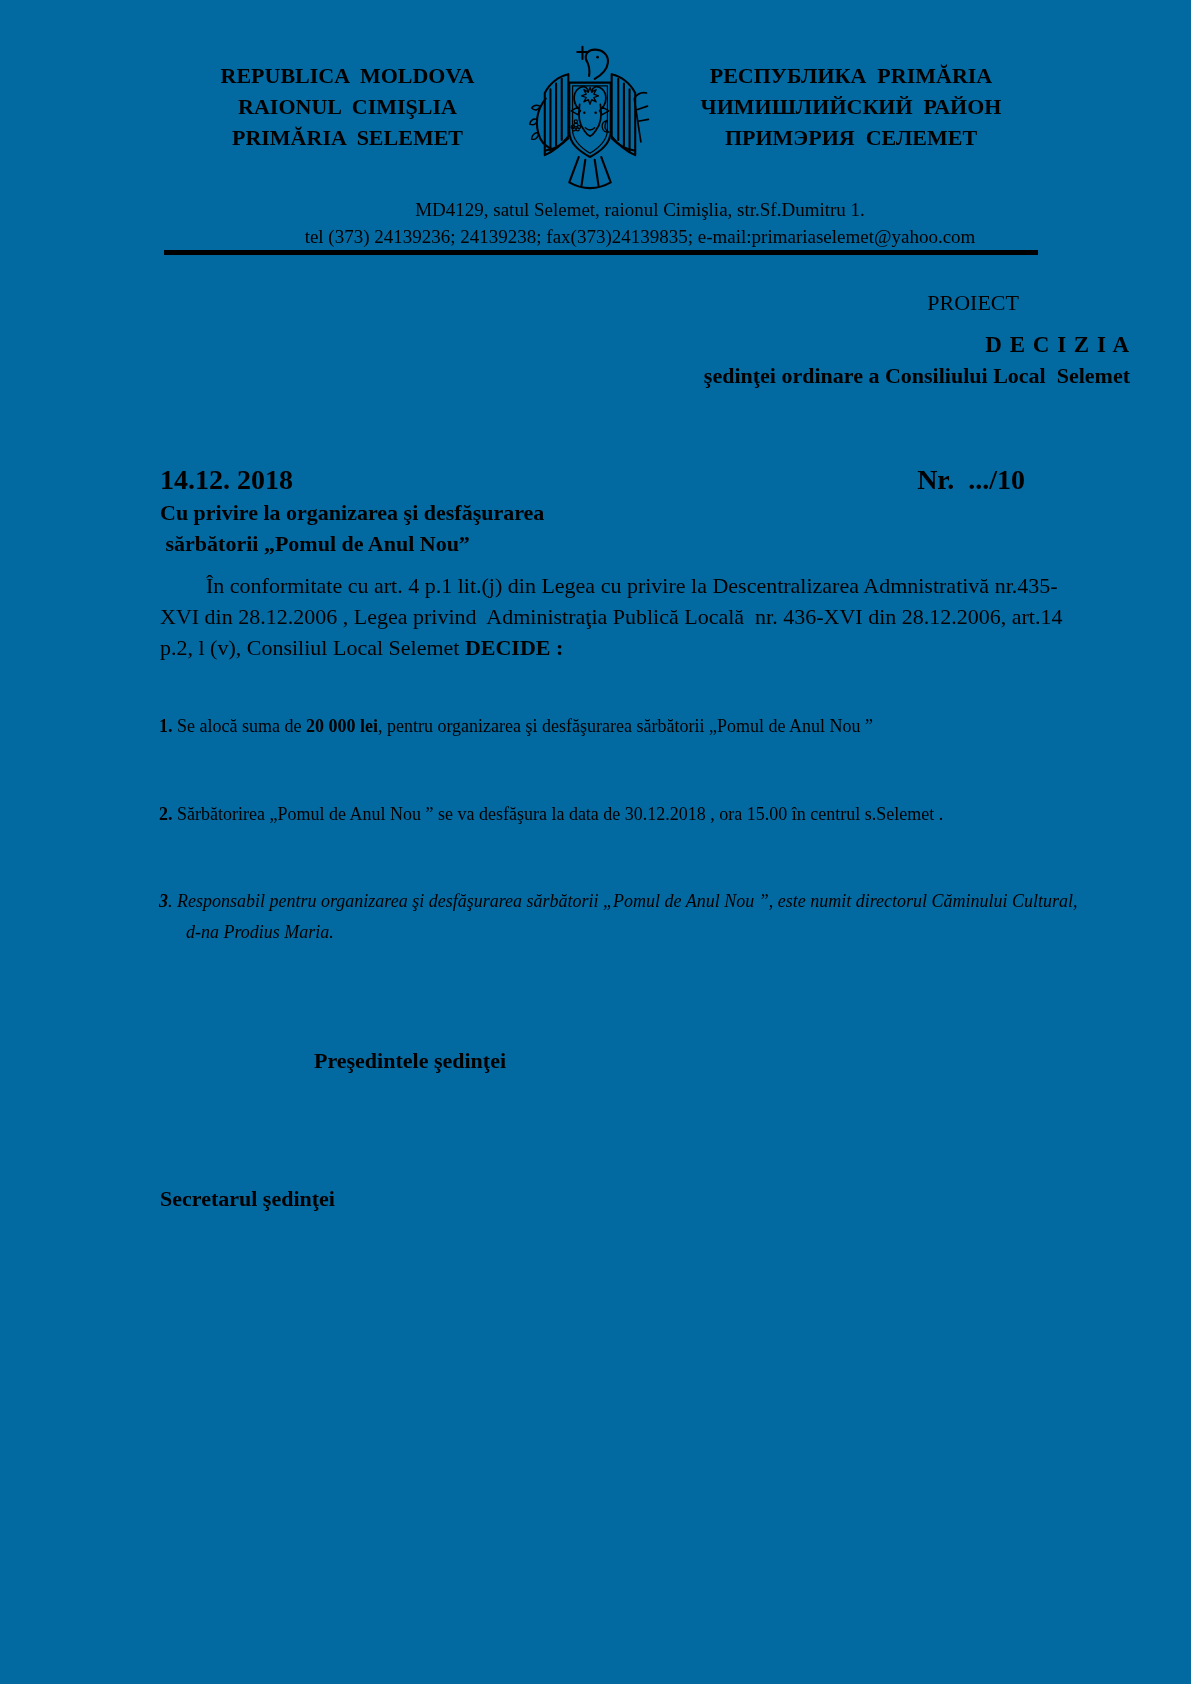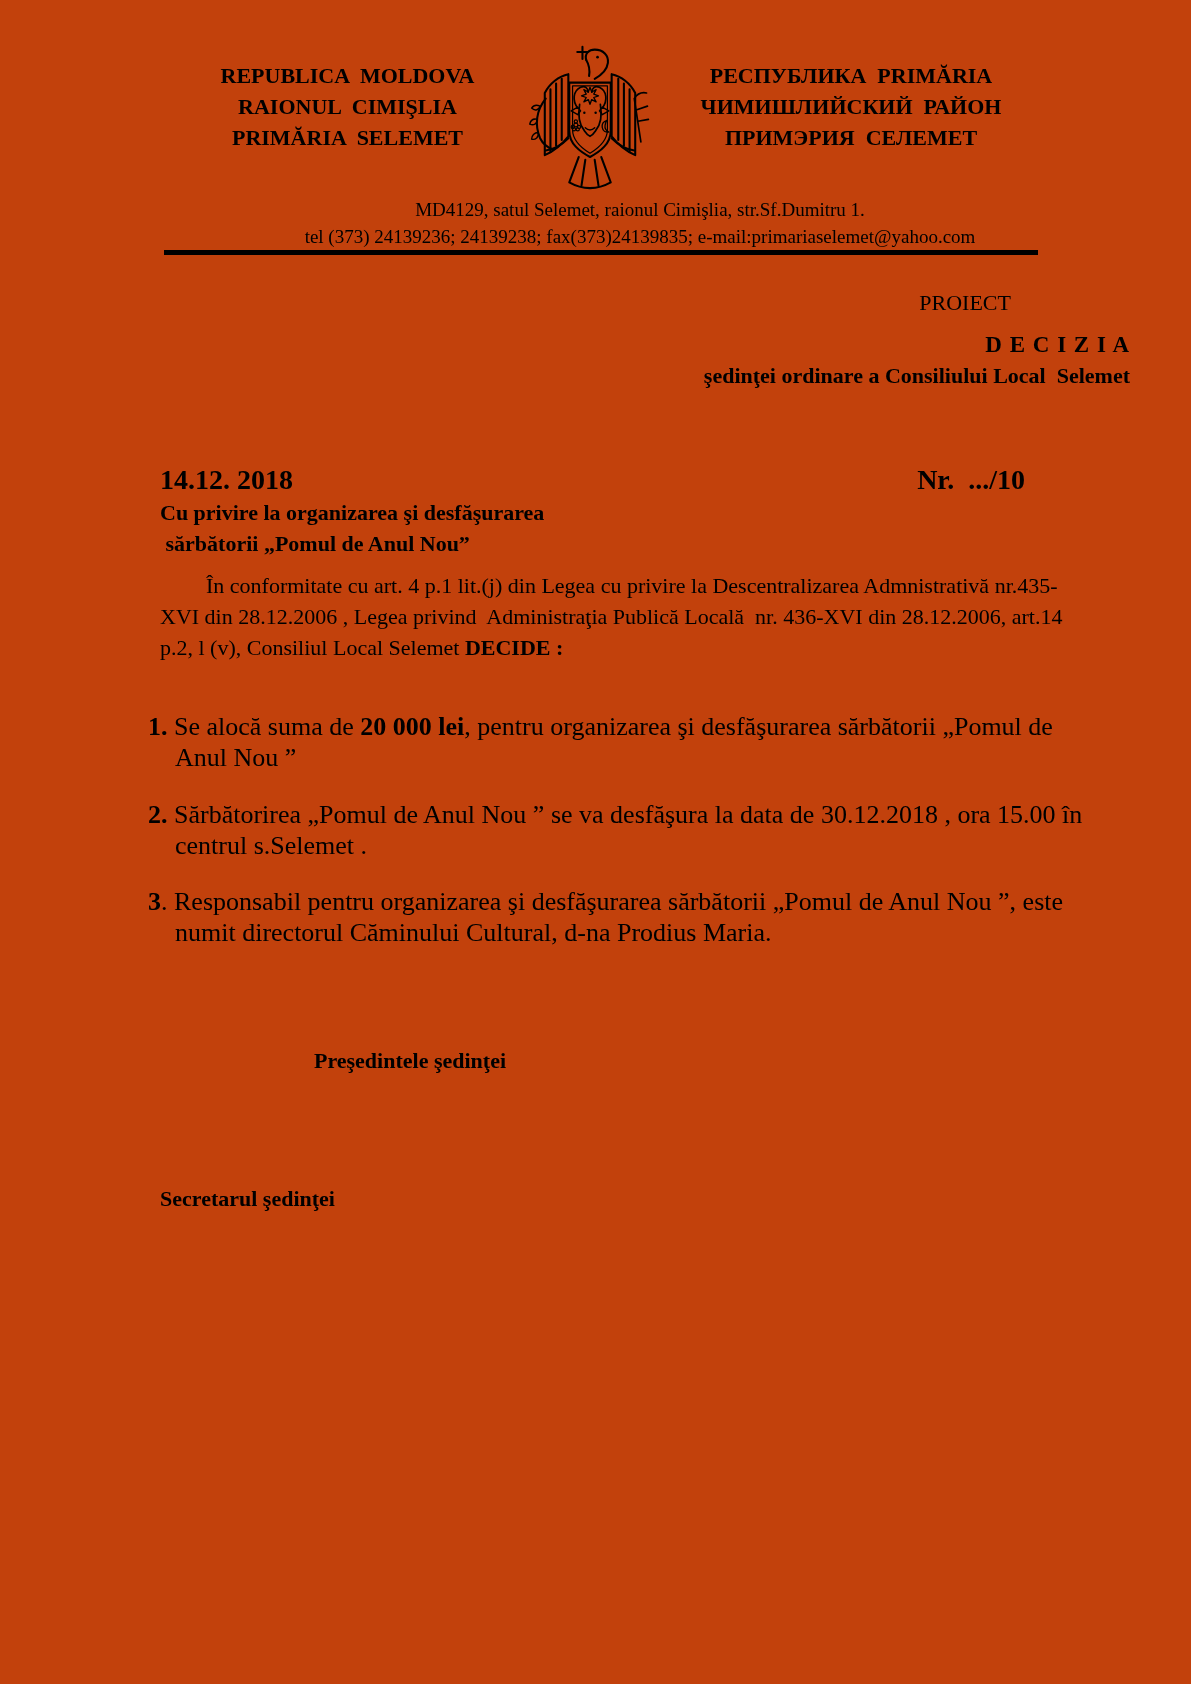--- a/index.html
+++ b/index.html
@@ -1,42 +1,42 @@
 <!DOCTYPE html>
 <html><head>
 <meta charset="utf-8">
 <style>
   * { margin: 0; padding: 0; box-sizing: border-box; }
   html, body { background: #ffffff; }
   .page {
     position: relative;
     width: 1191px;
     height: 1684px;
-    background: #c2410c;
+    background: #0369a1;
     color: #000000;
     font-family: "Liberation Serif", "DejaVu Serif", serif;
     overflow: hidden;
   }
   .t { white-space: pre-wrap; }
   .hdr-left {
     position: absolute; left: 185px; top: 60px; width: 325px;
     text-align: center; font-weight: bold; font-size: 22px; line-height: 31px;
   }
   .hdr-right {
     position: absolute; left: 695px; top: 60px; width: 312px;
     text-align: center; font-weight: bold; font-size: 22px; line-height: 31px;
   }
   .emblem { position: absolute; left: 528px; top: 44px; width: 124px; height: 146px; }
   .address {
     position: absolute; left: 160px; top: 196px; width: 960px;
     text-align: center; font-size: 19px; line-height: 27px;
   }
   .rule { position: absolute; left: 164px; top: 250px; width: 874px; height: 5px; background: #000; }
   .proiect {
-    position: absolute; left: 160px; top: 290px; width: 851px;
+    position: absolute; left: 168px; top: 290px; width: 851px;
     text-align: right; font-size: 22px;
   }
   .title-block {
     position: absolute; left: 160px; top: 330px; width: 970px;
     text-align: right; font-weight: bold;
   }
   .doc-title { font-size: 23px; line-height: 30px; letter-spacing: 1px; }
   .doc-subtitle { font-size: 22px; line-height: 32px; }
   .daterow {
     position: absolute; left: 160px; top: 464px; width: 865px;
@@ -45,27 +45,27 @@
   }
   .subject {
     position: absolute; left: 160px; top: 497px; width: 760px;
     font-weight: bold; font-size: 22px; line-height: 31px;
   }
   .preamble {
     position: absolute; left: 160px; top: 570px; width: 930px;
     font-size: 22px; line-height: 31px; text-indent: 46px;
   }
   .item {
-    position: absolute; left: 148px; width: 935px;
-    font-size: 26px; line-height: 31px;
+    position: absolute; left: 159px; width: 935px;
+    font-size: 18px; line-height: 31px;
     padding-left: 27px; text-indent: -27px;
   }
   .item-1 { top: 711px; }
   .item-2 { top: 799px; }
-  .item-3 { top: 886px; }
+  .item-3 { top: 886px; font-style: italic; }
   .signature {
     position: absolute; left: 160px; width: 500px;
     font-weight: bold; font-size: 22px;
   }
   .sig-president { top: 1048px; text-align: center; }
   .sig-secretary { top: 1186px; }
 </style>
 </head>
 <body>
 

